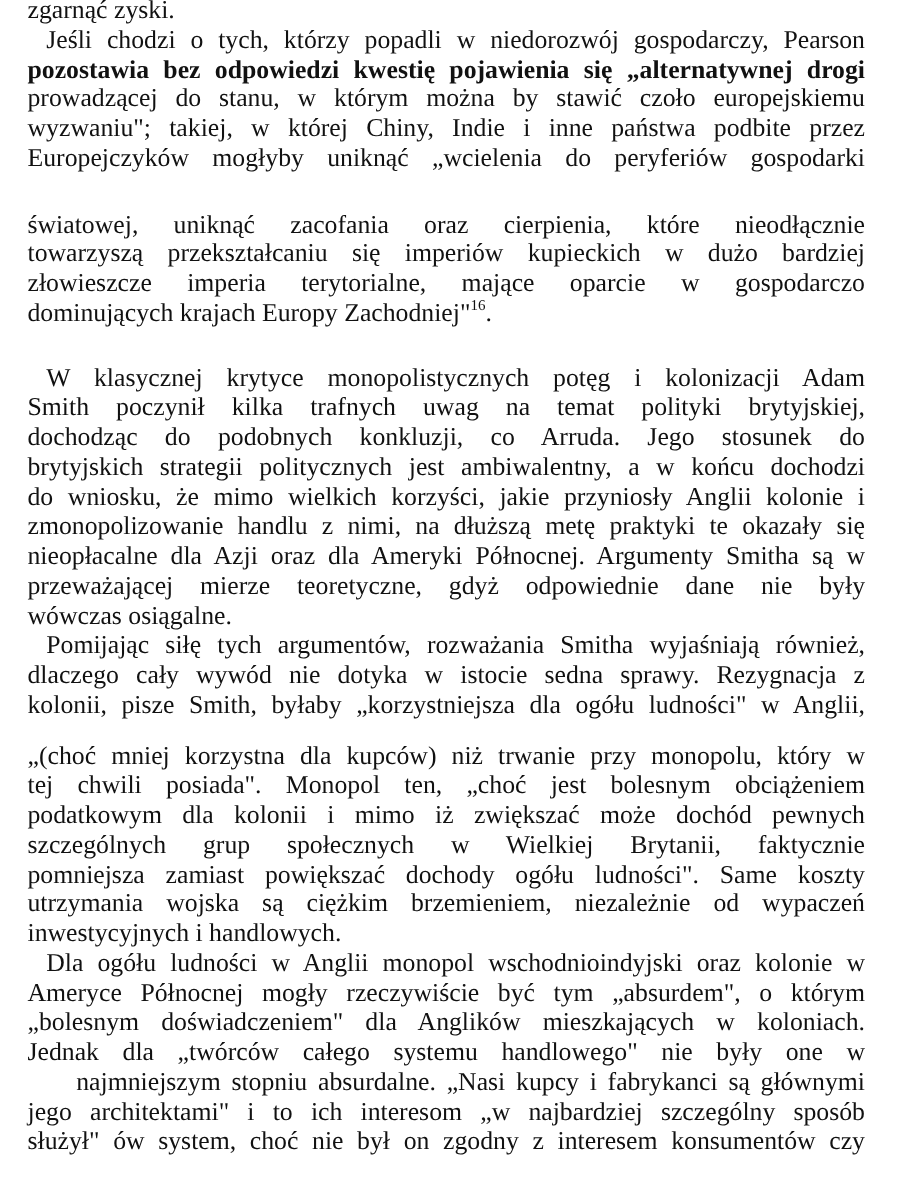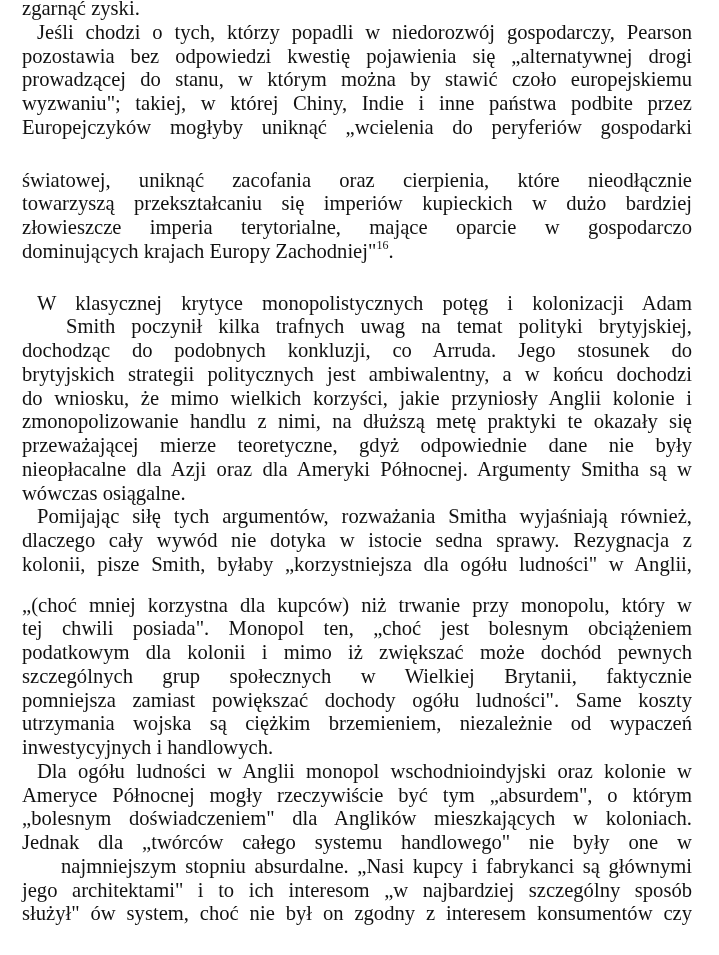--- a/index.html
+++ b/index.html
@@ -24,39 +24,39 @@
 <body>
 
 <div class="page">
 
   <p class="para">
     <span class="line last">zgarnąć zyski.</span>
   </p>
 
   <p class="para">
     <span class="line" style="padding-left: 15px; word-spacing: 0px;">Jeśli chodzi o tych, którzy popadli w niedorozwój gospodarczy, Pearson</span>
-    <span class="line" style="word-spacing: 0px;">pozostawia bez odpowiedzi kwestię pojawienia się „alternatywnej drogi</span>
+    <span class="line" style="word-spacing: 0px; font-weight: bold;">pozostawia bez odpowiedzi kwestię pojawienia się „alternatywnej drogi</span>
     <span class="line" style="word-spacing: 0px;">prowadzącej do stanu, w którym można by stawić czoło europejskiemu</span>
     <span class="line" style="word-spacing: 0px;">wyzwaniu"; takiej, w której Chiny, Indie i inne państwa podbite przez</span>
     <span class="line" style="word-spacing: 0px;">Europejczyków mogłyby uniknąć „wcielenia do peryferiów gospodarki</span>
     <span class="line" style="word-spacing: 0px; margin-top: 29px;">światowej, uniknąć zacofania oraz cierpienia, które nieodłącznie</span>
     <span class="line" style="word-spacing: 0px;">towarzyszą przekształcaniu się imperiów kupieckich w dużo bardziej</span>
     <span class="line" style="word-spacing: 0px;">złowieszcze imperia terytorialne, mające oparcie w gospodarczo</span>
     <span class="line last"><span>dominujących krajach Europy Zachodniej"</span><sup>16</sup><span>.</span></span>
   </p>
 
   <p class="para">
     <span class="line" style="padding-left: 15px; word-spacing: 0px; margin-top: 28px;">W klasycznej krytyce monopolistycznych potęg i kolonizacji Adam</span>
-    <span class="line" style="word-spacing: 0px; margin-left: 44px;">Smith poczynił kilka trafnych uwag na temat polityki brytyjskiej,</span>
+    <span class="line" style="word-spacing: 0px;">Smith poczynił kilka trafnych uwag na temat polityki brytyjskiej,</span>
     <span class="line" style="word-spacing: 0px;">dochodząc do podobnych konkluzji, co Arruda. Jego stosunek do</span>
     <span class="line" style="word-spacing: 0px;">brytyjskich strategii politycznych jest ambiwalentny, a w końcu dochodzi</span>
     <span class="line" style="word-spacing: 0px;">do wniosku, że mimo wielkich korzyści, jakie przyniosły Anglii kolonie i</span>
     <span class="line" style="word-spacing: 0px;">zmonopolizowanie handlu z nimi, na dłuższą metę praktyki te okazały się</span>
+    <span class="line" style="word-spacing: 0px;">nieopłacalne dla Azji oraz dla Ameryki Północnej. Argumenty Smitha są w</span>
     <span class="line" style="word-spacing: 0px;">przeważającej mierze teoretyczne, gdyż odpowiednie dane nie były</span>
-    <span class="line" style="word-spacing: 0px;">nieopłacalne dla Azji oraz dla Ameryki Północnej. Argumenty Smitha są w</span>
     <span class="line last">wówczas osiągalne.</span>
   </p>
 
   <p class="para">
     <span class="line" style="padding-left: 15px; word-spacing: 0px;">Pomijając siłę tych argumentów, rozważania Smitha wyjaśniają również,</span>
     <span class="line" style="word-spacing: 0px;">dlaczego cały wywód nie dotyka w istocie sedna sprawy. Rezygnacja z</span>
     <span class="line" style="word-spacing: 0px;">kolonii, pisze Smith, byłaby „korzystniejsza dla ogółu ludności" w Anglii,</span>
     <span class="line" style="word-spacing: 0px; margin-top: 17px;">„(choć mniej korzystna dla kupców) niż trwanie przy monopolu, który w</span>
     <span class="line" style="word-spacing: 0px;">tej chwili posiada". Monopol ten, „choć jest bolesnym obciążeniem</span>
     <span class="line" style="word-spacing: 0px;">podatkowym dla kolonii i mimo iż zwiększać może dochód pewnych</span>

